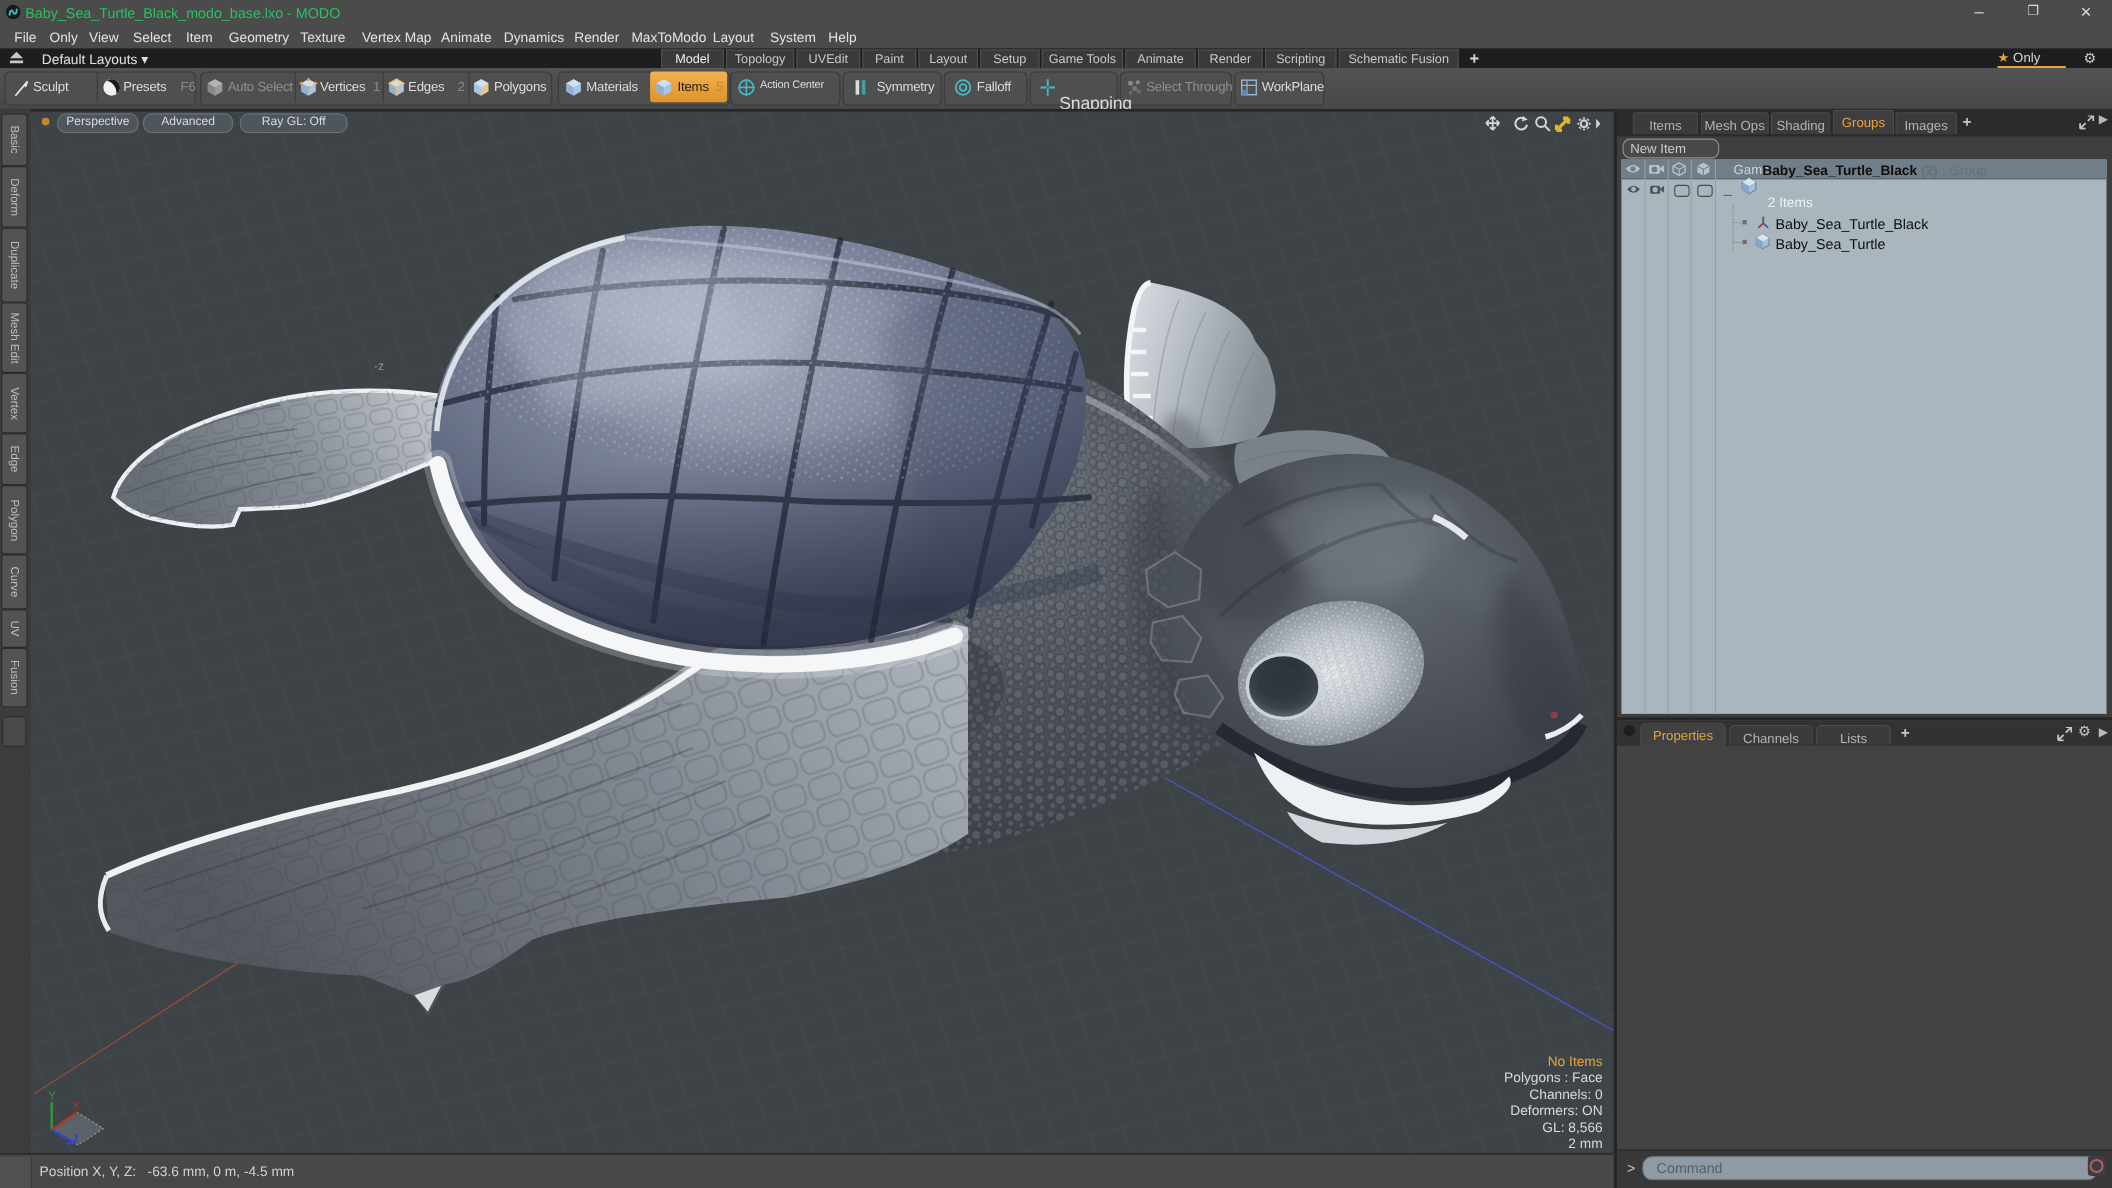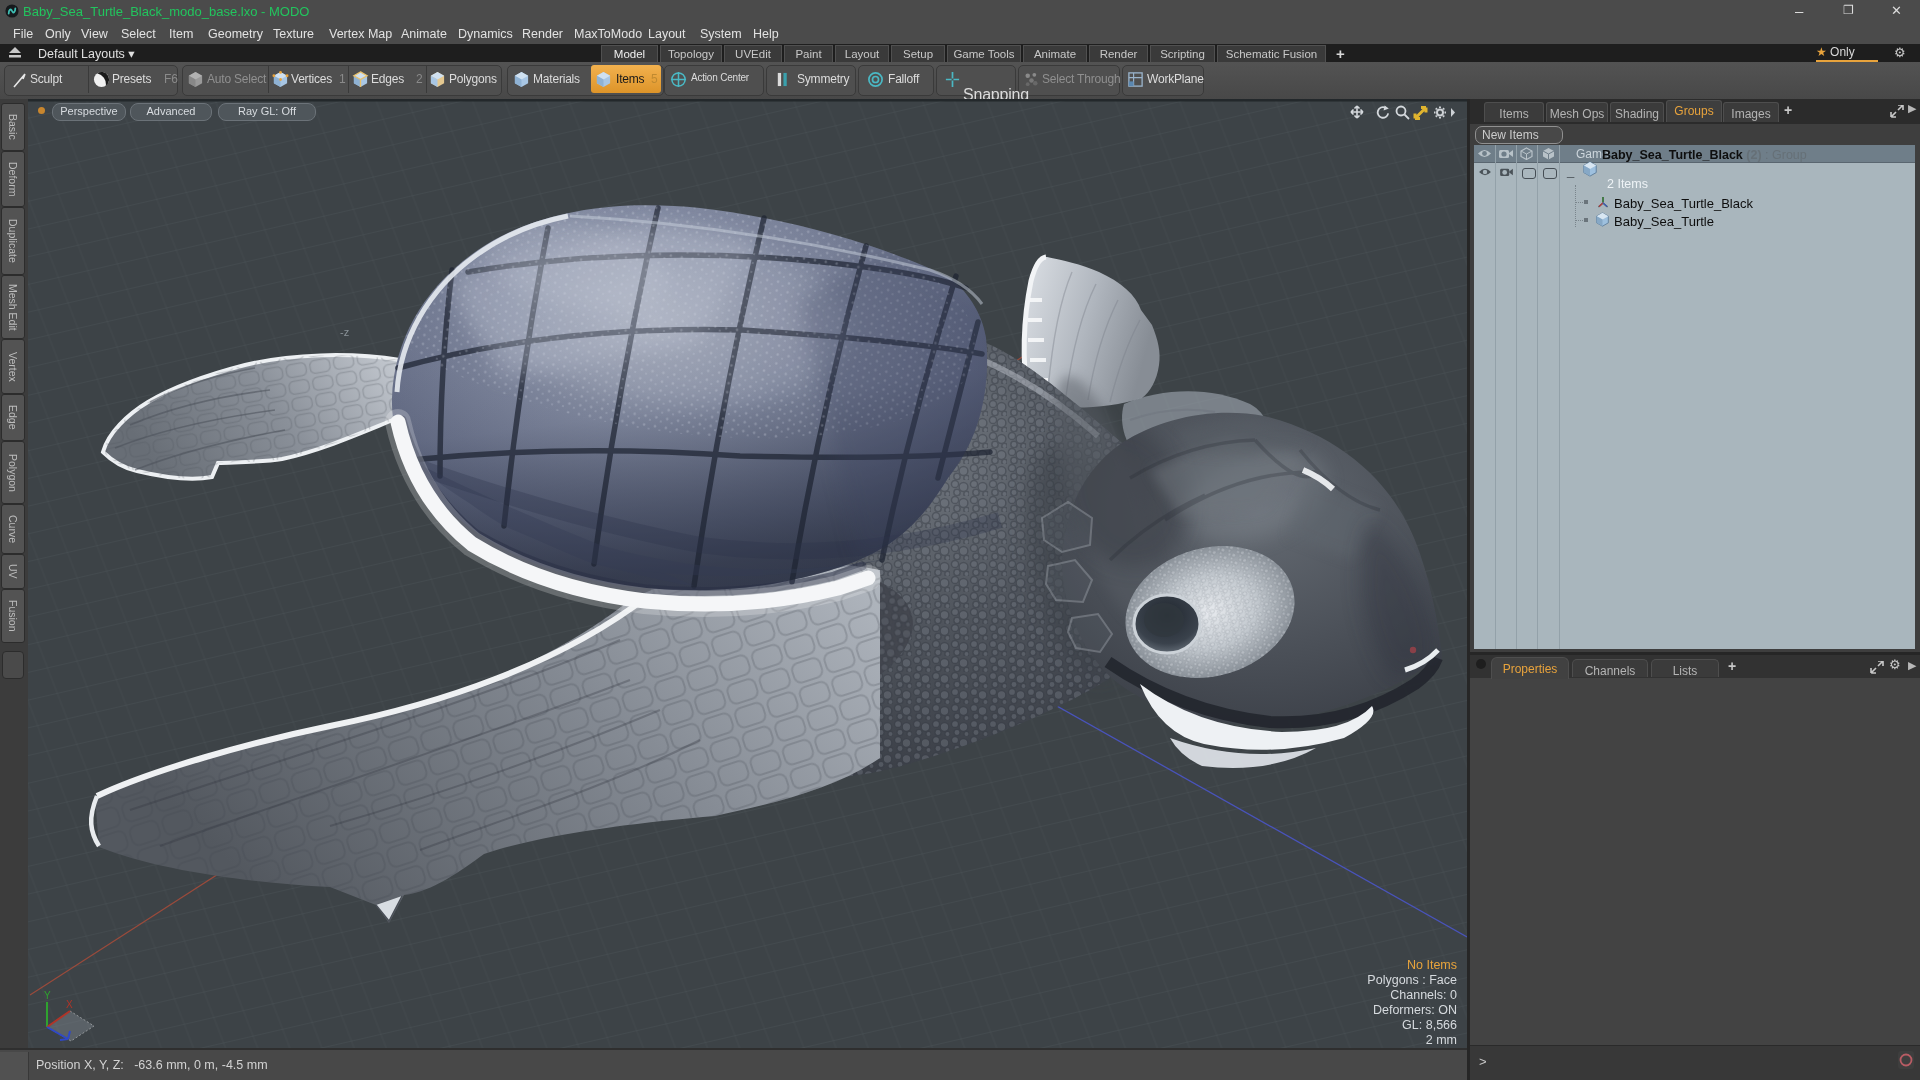--- a/index.html
+++ b/index.html
@@ -437,21 +437,21 @@
  <div class="rtab" style="left:76px;width:60px">Mesh Ops</div>
  <div class="rtab" style="left:140px;width:52px">Shading</div>
  <div class="rtab" style="left:196px;top:1px;height:18px;width:54px;color:#e8a33c;background:#3e3e3e;padding-top:3px">Groups</div>
  <div class="rtab" style="left:253px;width:54px">Images</div>
  <span class="abs" style="left:1782px;top:3px;color:#c8c8c8;font-size:14px;font-weight:bold;left:314px">+</span>
  <svg class="abs" style="left:420px;top:6px" width="14" height="13" viewBox="0 0 14 13">
       <path d="M1 12L6 7M8 5L13 0M13 0H8M13 0V5M1 12H6M1 12V7" stroke="#c8c8c8" stroke-width="1.6" fill="none"></path>
     </svg>
  <span class="abs" style="left:438px;top:3px;color:#b8b8b8;font-size:11px">▶</span>
 
- <div class="abs" style="left:5px;top:27px;width:80px;height:15px;border:1px solid #909090;border-radius:7px;background:#484848;color:#cccccc;font-size:12px;padding-left:6px;padding-top:1px">New Items</div>
+ <div class="abs" style="left:5px;top:27px;width:80px;height:15px;border:1px solid #909090;border-radius:7px;background:#484848;color:#cccccc;font-size:12px;padding-left:6px;padding-top:1px">New Item</div>
 
  <div class="abs" style="left:4px;top:46px;width:441px;height:504px;background:#a9b6bd">
   <div class="abs" style="left:0;top:0;width:441px;height:17px;background:#6f7e89;border-bottom:1px solid #5a6670"></div>
   <span class="abs" style="left:102px;top:2px;color:#cdd6dc;font-size:12px">Game</span>
   <div class="abs" style="left:21px;top:0;width:1px;height:504px;background:#93a1a9"></div>
   <div class="abs" style="left:42px;top:0;width:1px;height:504px;background:#93a1a9"></div>
   <div class="abs" style="left:63px;top:0;width:1px;height:504px;background:#93a1a9"></div>
   <div class="abs" style="left:85px;top:0;width:1px;height:504px;background:#93a1a9"></div>
 
   <svg class="abs" style="left:3px;top:3px" width="15" height="11" viewBox="0 0 15 11">
@@ -524,20 +524,21 @@
  <div class="rtab" style="left:181px;top:4px;height:13px;width:66px;padding-top:4px;border-radius:5px 5px 0 0">Lists</div>
  <span class="abs" style="left:258px;top:3px;color:#c8c8c8;font-size:14px;font-weight:bold">+</span>
  <svg class="abs" style="left:400px;top:6px" width="14" height="13" viewBox="0 0 14 13">
       <path d="M1 12L6 7M8 5L13 0M13 0H8M13 0V5M1 12H6M1 12V7" stroke="#c8c8c8" stroke-width="1.6" fill="none"></path>
     </svg>
  <span class="abs" style="left:419px;top:2px;color:#c8c8c8;font-size:13px">⚙</span>
  <span class="abs" style="left:438px;top:4px;color:#b8b8b8;font-size:11px">▶</span>
 
  <div class="abs" style="left:0;top:390px;width:450px;height:35px;background:#383838;border-top:1px solid #2a2a2a">
   <span class="abs" style="left:9px;top:8px;color:#c8c8c8;font-size:13px">&gt;</span>
+  <div class="abs" style="left:23px;top:5px;width:400px;height:18px;background:#8f9ba4;border:1px solid #6a747c;border-radius:9px;color:#545e66;font-size:13px;padding-left:12px;padding-top:2px">Command</div>
   <div class="abs" style="left:428px;top:5px;width:16px;height:18px;background:#3e3e3e;border-radius:3px"><svg width="16" height="18" viewBox="0 0 16 18">
           <circle cx="8" cy="9" r="5.5" fill="none" stroke="#b85c64" stroke-width="1.8"></circle>
         </svg></div>
  </div>
 </div>
 
 <div class="abs" style="left:0;top:1048px;width:1467px;height:32px;background:#484848;border-top:2px solid #2f2f2f">
  <div class="abs" style="left:0;top:2px;width:28px;height:28px;background:#515151;border-right:1px solid #383838"></div>
  <span class="abs" style="left:36px;top:8px;color:#d2d2d2;font-size:12.5px">Position X, Y, Z: &nbsp; -63.6 mm, 0 m, -4.5 mm</span>
 </div>

